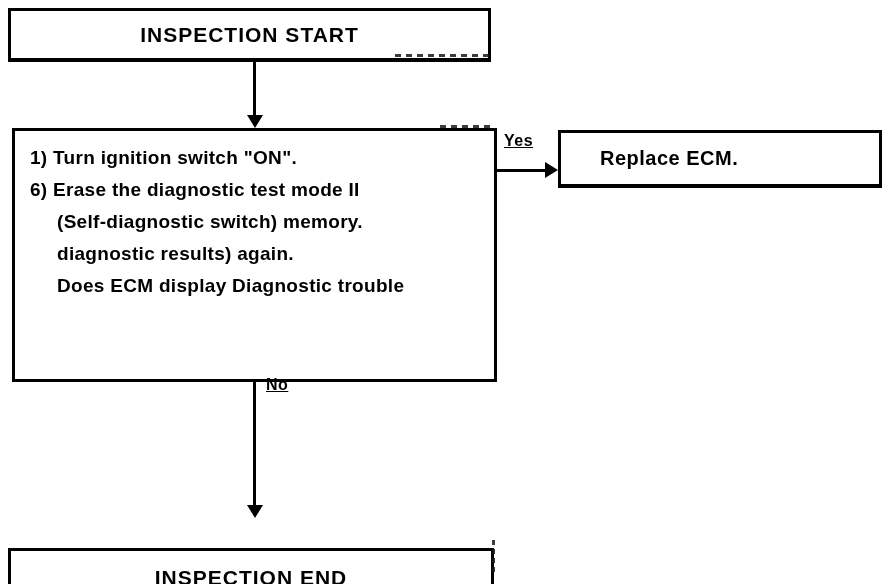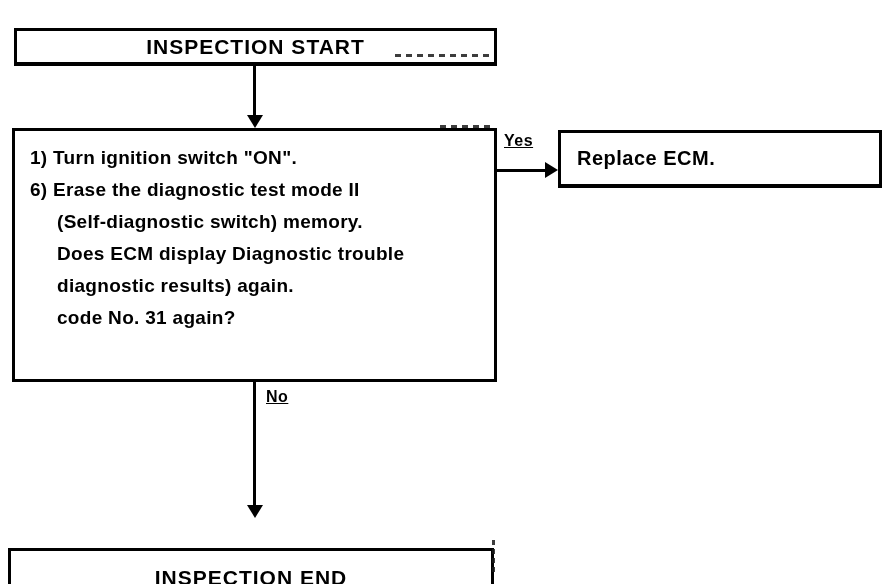--- a/index.html
+++ b/index.html
@@ -23,36 +23,36 @@
     box-sizing: border-box;
   }
   .node-center {
     display: flex;
     align-items: center;
     justify-content: center;
     font-weight: bold;
     font-size: 21px;
     letter-spacing: 1px;
   }
-  .start-node  { left: 14px;  top: 8px;   width: 483px; height: 38px; border-bottom-width: 4px; margin-top: 20px; }
+  .start-node  { left: 8px;  top: 8px;   width: 483px; height: 54px; border-bottom-width: 4px; }
   .decision-node {
     left: 12px;  top: 128px; width: 485px; height: 254px;
     padding: 11px 10px 0 15px;
     font-weight: bold;
     font-size: 19px;
     line-height: 32px;
     letter-spacing: 0.3px;
   }
   .decision-line { white-space: nowrap; }
   .decision-line.indent { margin-left: 27px; }
   .action-node {
     left: 558px; top: 130px; width: 324px; height: 58px;
     display: flex;
     align-items: center;
-    padding-left: 16px;
+    padding-left: 39px;
     font-weight: bold;
     font-size: 20px;
     letter-spacing: 0.5px;
     border-bottom-width: 4px;
   }
   .end-node    { left: 8px;   top: 548px; width: 486px; height: 59px; }
 
   .line-v {
     position: absolute;
     width: 3px;
@@ -78,21 +78,21 @@
     border-left: 13px solid #000000;
   }
   .edge-label {
     position: absolute;
     font-weight: bold;
     font-size: 16px;
     letter-spacing: 0.5px;
     text-decoration: underline;
   }
   .yes-label { left: 504px; top: 132px; }
-  .no-label  { left: 266px; top: 388px; }
+  .no-label  { left: 266px; top: 376px; }
 
   
   .artifact-h {
     position: absolute;
     height: 3px;
     background: repeating-linear-gradient(90deg, #1a1a1a 0 6px, transparent 6px 11px);
     opacity: 0.85;
   }
   .artifact-v {
     position: absolute;
@@ -112,23 +112,22 @@
 
   <div>
     <div class="line-v" style="left:253px; top:62px; height:54px;"></div>
     <div class="arrowhead-down" style="left:247px; top:115px;"></div>
   </div>
 
   <div class="node decision-node">
     <div class="decision-line">1) Turn ignition switch "ON".</div>
     <div class="decision-line">6) Erase the diagnostic test mode II</div>
     <div class="decision-line indent">(Self-diagnostic switch) memory.</div>
+    <div class="decision-line indent">diagnostic results) again.</div>
     <div class="decision-line indent">Does ECM display Diagnostic trouble</div>
-    <div class="decision-line indent">diagnostic results) again.</div>
-    <div class="decision-line indent">code No. 31 again?</div>
   </div>
 
   <span class="edge-label yes-label">Yes</span>
   <div>
     <div class="line-h" style="left:497px; top:169px; width:50px;"></div>
     <div class="arrowhead-right" style="left:545px; top:162px;"></div>
   </div>
 
   <div class="node action-node">
     <span>Replace ECM.</span>

